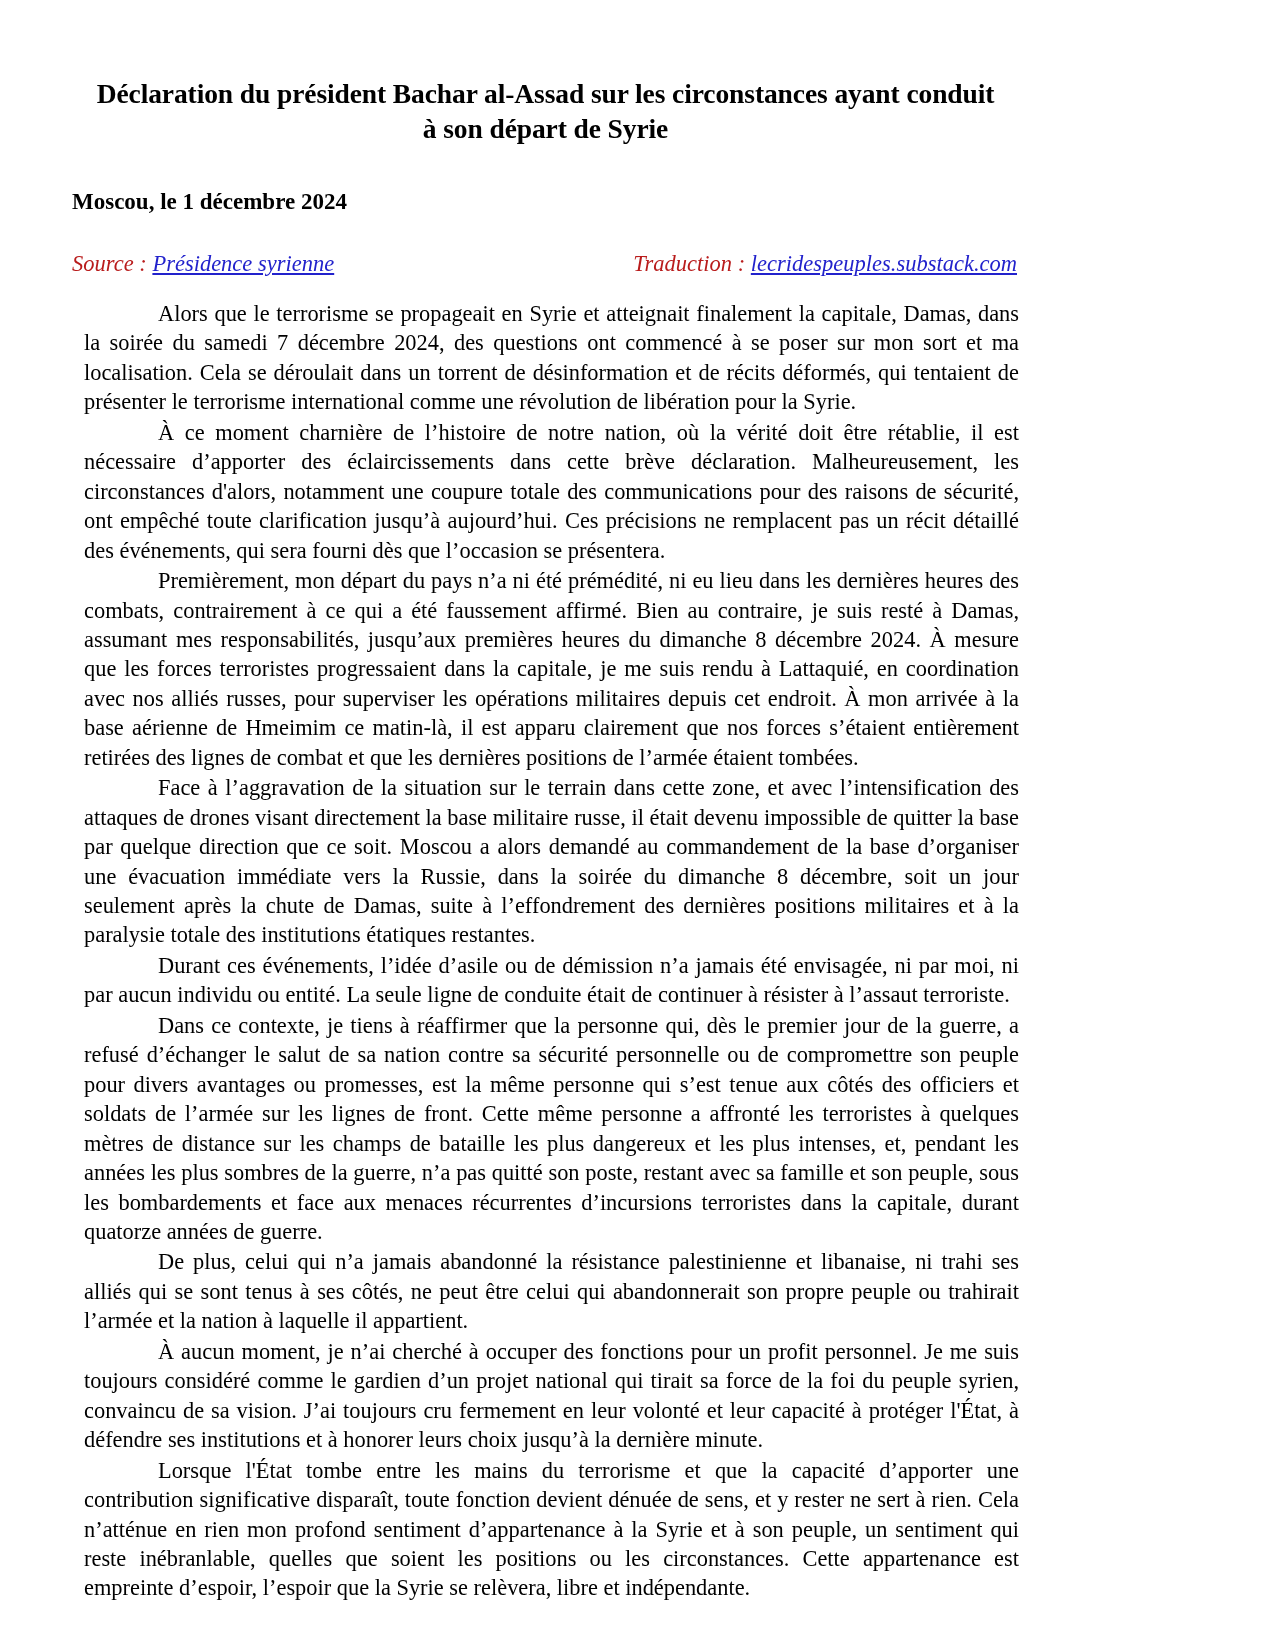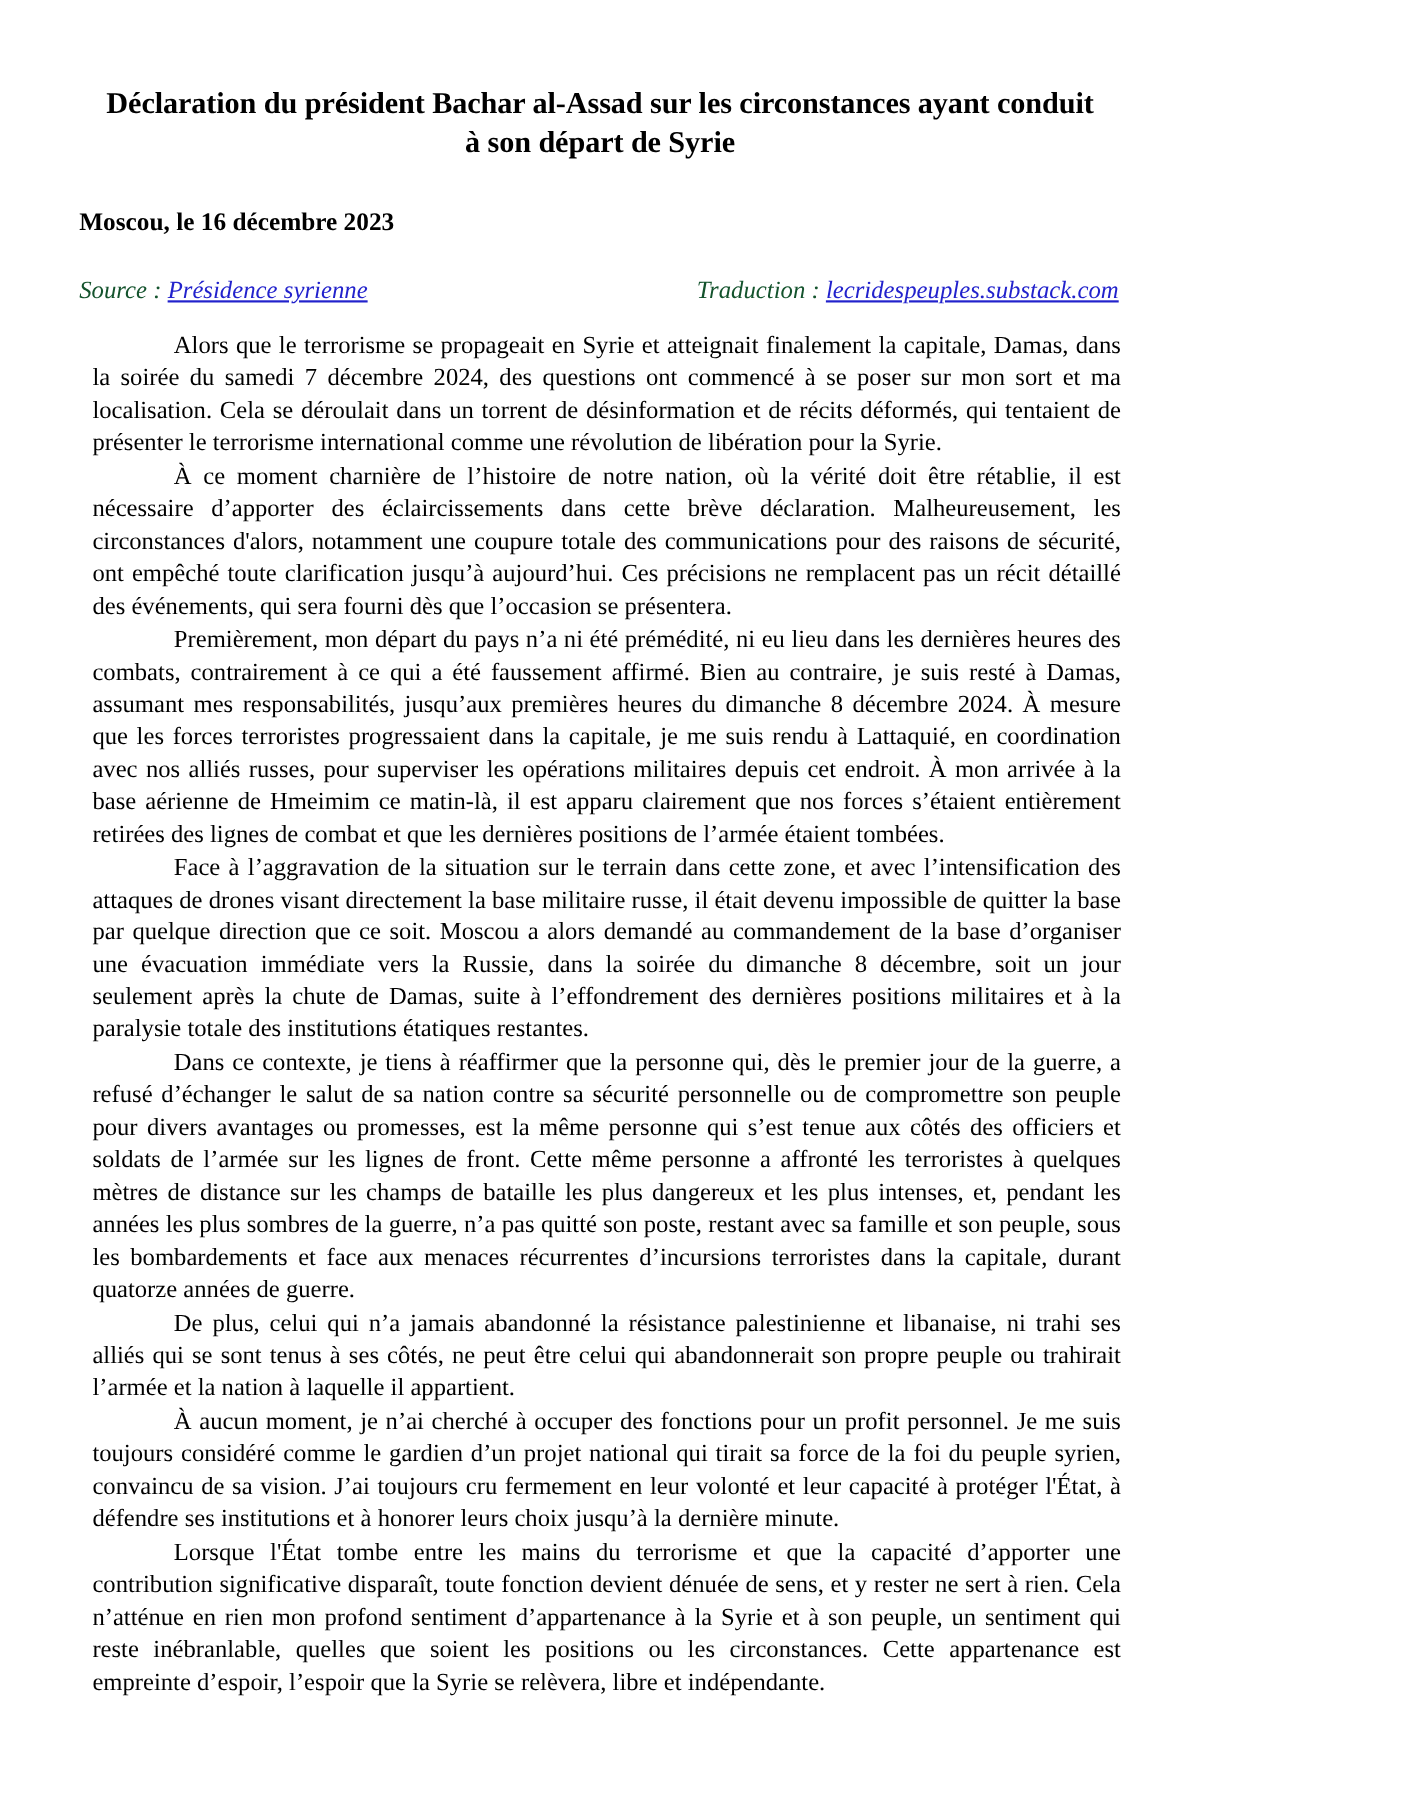--- a/index.html
+++ b/index.html
@@ -48,21 +48,21 @@
     margin: 34px 0 0 0;
     font-size: 22.5px;
     font-style: italic;
     line-height: 1.2;
   }
   .credit-block {
     white-space: nowrap;
   }
   .credit-label {
     font-style: italic;
-    color: #14532d;
+    color: #b91c1c;
   }
   .credit-link {
     font-style: italic;
     color: #2222cc;
     text-decoration: underline;
     text-underline-offset: 2px;
     cursor: pointer;
     text-align: center;
   }
   .credits-right {
@@ -86,35 +86,36 @@
     margin-bottom: 0;
   }
 </style>
 </head>
 <body>
 
 <div class="page">
 
   <h1 class="doc-title">Déclaration du président Bachar al-Assad sur les circonstances ayant conduit à son départ de Syrie</h1>
 
-  <div class="doc-date">Moscou, le 16 décembre 2023</div>
+  <div class="doc-date">Moscou, le 1 décembre 2024</div>
 
   <div class="credits">
     <div class="credit-block credits-left">
       <span class="credit-label">Source : </span><a class="credit-link">Présidence syrienne</a>
     </div>
     <div class="credit-block credits-right">
       <span class="credit-label">Traduction : </span><a class="credit-link">lecridespeuples.substack.com</a>
     </div>
   </div>
 
   <div class="body-copy">
     <p class="para">Alors que le terrorisme se propageait en Syrie et atteignait finalement la capitale, Damas, dans la soirée du samedi 7 décembre 2024, des questions ont commencé à se poser sur mon sort et ma localisation. Cela se déroulait dans un torrent de désinformation et de récits déformés, qui tentaient de présenter le terrorisme international comme une révolution de libération pour la Syrie.</p>
     <p class="para">À ce moment charnière de l’histoire de notre nation, où la vérité doit être rétablie, il est nécessaire d’apporter des éclaircissements dans cette brève déclaration. Malheureusement, les circonstances d'alors, notamment une coupure totale des communications pour des raisons de sécurité, ont empêché toute clarification jusqu’à aujourd’hui. Ces précisions ne remplacent pas un récit détaillé des événements, qui sera fourni dès que l’occasion se présentera.</p>
     <p class="para">Premièrement, mon départ du pays n’a ni été prémédité, ni eu lieu dans les dernières heures des combats, contrairement à ce qui a été faussement affirmé. Bien au contraire, je suis resté à Damas, assumant mes responsabilités, jusqu’aux premières heures du dimanche 8 décembre 2024. À mesure que les forces terroristes progressaient dans la capitale, je me suis rendu à Lattaquié, en coordination avec nos alliés russes, pour superviser les opérations militaires depuis cet endroit. À mon arrivée à la base aérienne de Hmeimim ce matin-là, il est apparu clairement que nos forces s’étaient entièrement retirées des lignes de combat et que les dernières positions de l’armée étaient tombées.</p>
     <p class="para">Face à l’aggravation de la situation sur le terrain dans cette zone, et avec l’intensification des attaques de drones visant directement la base militaire russe, il était devenu impossible de quitter la base par quelque direction que ce soit. Moscou a alors demandé au commandement de la base d’organiser une évacuation immédiate vers la Russie, dans la soirée du dimanche 8 décembre, soit un jour seulement après la chute de Damas, suite à l’effondrement des dernières positions militaires et à la paralysie totale des institutions étatiques restantes.</p>
+    <p class="para">Durant ces événements, l’idée d’asile ou de démission n’a jamais été envisagée, ni par moi, ni par aucun individu ou entité. La seule ligne de conduite était de continuer à résister à l’assaut terroriste.</p>
     <p class="para">Dans ce contexte, je tiens à réaffirmer que la personne qui, dès le premier jour de la guerre, a refusé d’échanger le salut de sa nation contre sa sécurité personnelle ou de compromettre son peuple pour divers avantages ou promesses, est la même personne qui s’est tenue aux côtés des officiers et soldats de l’armée sur les lignes de front. Cette même personne a affronté les terroristes à quelques mètres de distance sur les champs de bataille les plus dangereux et les plus intenses, et, pendant les années les plus sombres de la guerre, n’a pas quitté son poste, restant avec sa famille et son peuple, sous les bombardements et face aux menaces récurrentes d’incursions terroristes dans la capitale, durant quatorze années de guerre.</p>
     <p class="para">De plus, celui qui n’a jamais abandonné la résistance palestinienne et libanaise, ni trahi ses alliés qui se sont tenus à ses côtés, ne peut être celui qui abandonnerait son propre peuple ou trahirait l’armée et la nation à laquelle il appartient.</p>
     <p class="para">À aucun moment, je n’ai cherché à occuper des fonctions pour un profit personnel. Je me suis toujours considéré comme le gardien d’un projet national qui tirait sa force de la foi du peuple syrien, convaincu de sa vision. J’ai toujours cru fermement en leur volonté et leur capacité à protéger l'État, à défendre ses institutions et à honorer leurs choix jusqu’à la dernière minute.</p>
     <p class="para">Lorsque l'État tombe entre les mains du terrorisme et que la capacité d’apporter une contribution significative disparaît, toute fonction devient dénuée de sens, et y rester ne sert à rien. Cela n’atténue en rien mon profond sentiment d’appartenance à la Syrie et à son peuple, un sentiment qui reste inébranlable, quelles que soient les positions ou les circonstances. Cette appartenance est empreinte d’espoir, l’espoir que la Syrie se relèvera, libre et indépendante.</p>
   </div>
 
 </div>
 
 </body></html>

